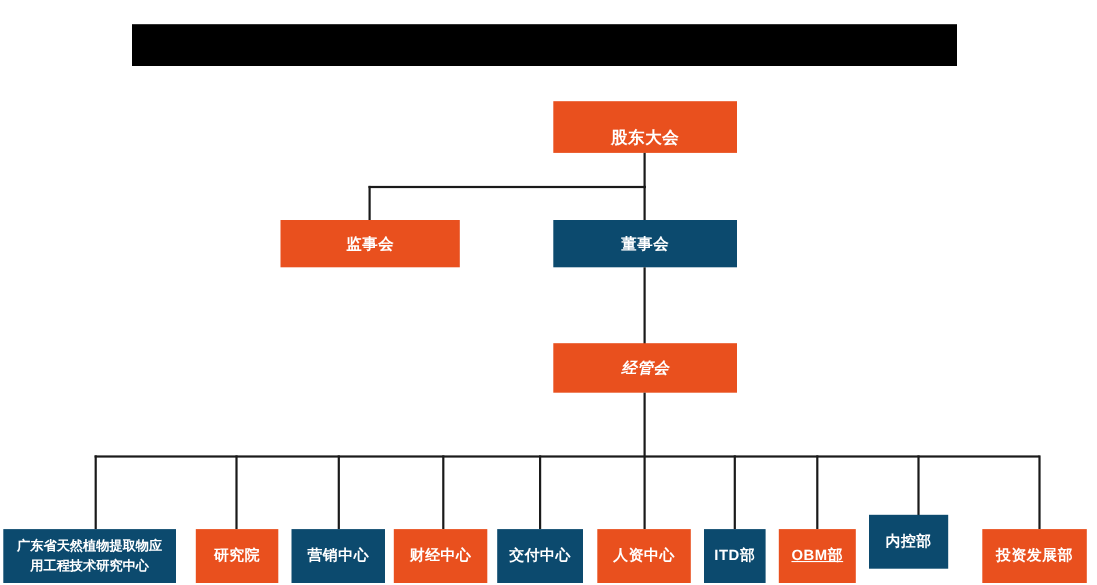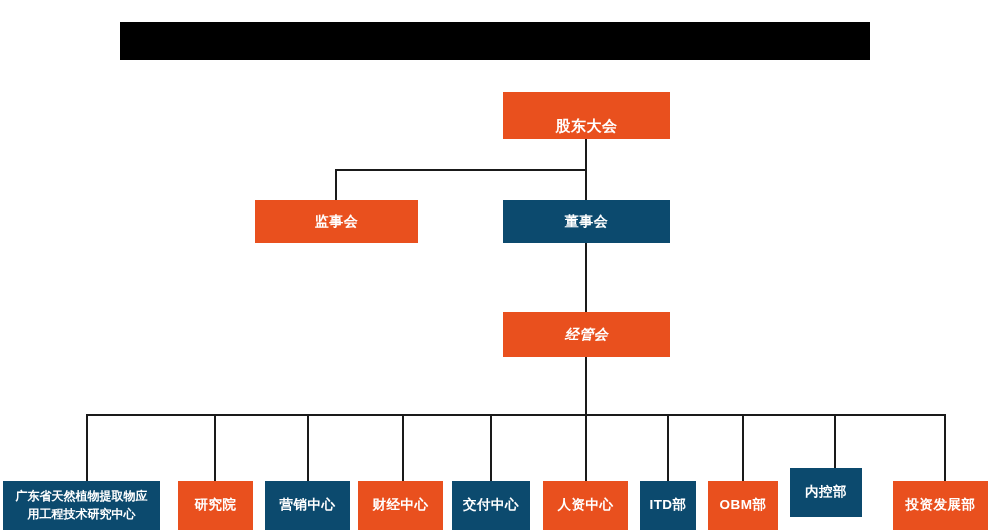--- a/index.html
+++ b/index.html
@@ -122,21 +122,21 @@
   </div>
 
   <div class="node light node-sm" style="left:640px; top:481px; width:56px; height:49px;">
     <span class="label">ITD部</span>
   </div>
 
   <div class="node dark node-sm" style="left:543px; top:481px; width:85px; height:49px;">
     <span class="label">人资中心</span>
   </div>
 
-  <div class="node dark node-sm" style="left:708px; top:481px; width:70px; height:49px;">
+  <div class="node dark node-sm" style="left:708px; top:481px; width:70px; height:49px;text-decoration:underline;">
     <span class="label">OBM部</span>
   </div>
 
   <div class="node light node-sm" style="left:790px; top:468px; width:72px; height:49px;">
     <span class="label">内控部</span>
   </div>
 
   <div class="node dark node-sm" style="left:893px; top:481px; width:95px; height:49px;">
     <span class="label">投资发展部</span>
   </div>

